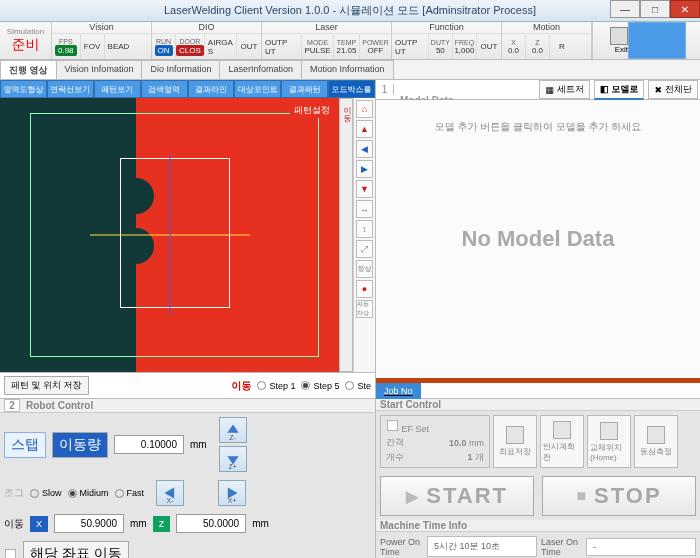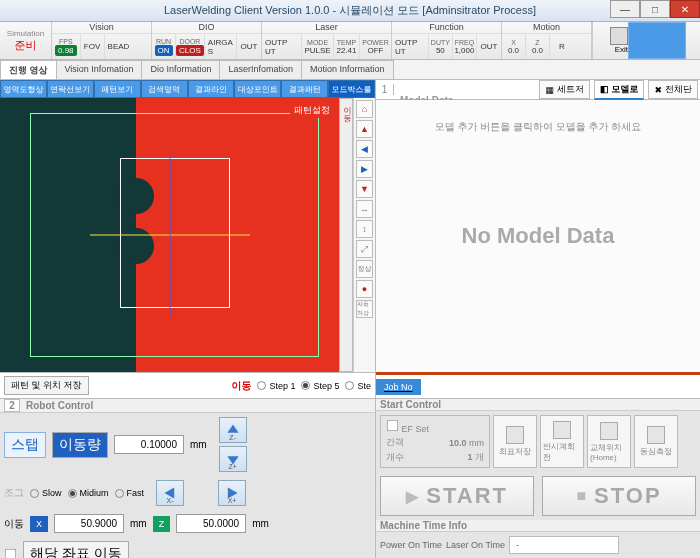--- a/index.html
+++ b/index.html
@@ -8,21 +8,21 @@
   
   .titlebar { height:22px; background: linear-gradient(#eef3f9,#d9e4f1); border-bottom:1px solid #9bb; display:flex; align-items:center; position:relative;}
   .titlebar .title { flex:1; text-align:center; color:#2a4a6a; font-size:11px;}
   .titlebar .winbtns { position:absolute; right:0; top:0; display:flex;}
   .titlebar .winbtn { width:30px; height:18px; border:1px solid #999; background:#efefef; display:flex; align-items:center; justify-content:center; font-size:10px; color:#333;}
   .titlebar .winbtn.close { background:#d04030; color:#fff; border-color:#a02818;}
 
   
   .topstrip { height:38px; background:linear-gradient(#f8f8f8,#e8e8e8); border-bottom:1px solid #bbb; display:flex; }
   .simbox { width:52px; border-right:1px solid #ccc; display:flex; flex-direction:column; align-items:center; justify-content:center; font-size:8px; color:#888;}
-  .simbox .k { color:#d00; font-size:11px;}
+  .simbox .k { color:#d00; font-size:14px;}
   .category { border-right:1px solid #ccc; display:flex; flex-direction:column; }
   .category .head { height:12px; font-size:9px; text-align:center; color:#444; border-bottom:1px solid #ddd; }
   .category .cells { flex:1; display:flex; }
   .cell { border-right:1px solid #ddd; display:flex; flex-direction:column; align-items:center; justify-content:center; padding:0 3px; font-size:7px; color:#666; min-width:24px;}
   .cell .val { font-size:8px; color:#333; }
   .cell:last-child { border-right:none;}
   .cell.green .val { background:#0a8030; color:#fff; padding:1px 3px; border-radius:2px;}
   .cell.blueOn .val { background:#1060c0; color:#fff; padding:1px 3px; border-radius:2px;}
   .cell.redClos .val { background:#bb2020; color:#fff; padding:1px 3px; border-radius:2px;}
   .exitbox { width:36px; border-left:1px solid #ccc; display:flex; flex-direction:column; align-items:flex-end; justify-content:center; font-size:8px;}
@@ -69,21 +69,21 @@
 
   
   .rhead { height:20px; border-bottom:1px solid #bbb; display:flex; align-items:center; }
   .rhead .num { width:18px; text-align:center; border-right:1px solid #bbb; color:#888;}
   .rhead .mtitle { flex:1; padding-left:6px; color:#999; font-weight:bold;margin-top:22px;}
   .rhead .rbtn { border:1px solid #bbb; padding:2px 5px; margin:0 2px; font-size:9px; display:flex; align-items:center; gap:3px; background:#fafafa;}
   .rhead .rbtn.active { background:#fff; font-weight:bold; border-bottom:2px solid #3080d0;}
   .modelbody { flex:1; position:relative; background:#fbfbfb; display:flex; align-items:center; justify-content:center;}
   .modelbody .hint { position:absolute; top:20px; left:0; right:0; text-align:center; color:#888; font-size:10px;}
   .nomodel { color:#aaa; font-size:22px; font-weight:bold;}
-  .rfoot { height:26px; border-top:3px solid #c2410c; display:flex; align-items:center;text-decoration:underline;}
+  .rfoot { height:20px; border-top:5px solid #c2410c; display:flex; align-items:center;text-decoration:underline;}
   .jobno { background:#3a8ad8; color:#fff; padding:3px 8px; font-size:9px;}
 
   
   .bottom { display:flex; height:160px; border-top:1px solid #bbb;}
   .bleft { width:376px; display:flex; flex-direction:column; border-right:1px solid #bbb;}
   .bright { flex:1; display:flex; flex-direction:column;}
   .sectionhdr { height:18px; background:#f0f0f0; border-bottom:1px solid #ccc; display:flex; align-items:center; padding:0 4px; color:#888; font-weight:bold; font-size:10px;}
   .sectionhdr .n { width:16px; border:1px solid #bbb; text-align:center; margin-right:6px; background:#fff;}
   .rcrow { display:flex; align-items:center; gap:6px; padding:4px;}
   .btn2 { border:1px solid #aaa; padding:3px 6px; background:#f4f4f4; font-size:14px;}
@@ -167,21 +167,21 @@
     <div class="cells">
       <div class="cell">
           <span class="val">OUTP UT</span>
         </div>
       <div class="cell">
           <span>MODE</span>
           <span class="val">PULSE</span>
         </div>
       <div class="cell">
           <span>TEMP</span>
-          <span class="val">22.41</span>
+          <span class="val">21.05</span>
         </div>
       <div class="cell">
           <span>POWER</span>
           <span class="val">OFF</span>
         </div>
     </div>
   </div>
   <div class="category" style="width:110px">
     <div class="head">Function</div>
     <div class="cells">
@@ -433,17 +433,18 @@
       <div class="bigbtn">
           <span class="ic">■</span>
           <span>STOP</span>
         </div>
     </div>
     <div class="sectionhdr">
         <span>Machine Time Info</span>
       </div>
     <div class="mtrow">
       <span>Power On Time</span>
+      <div class="readout">5시간 10분 10초</div>
       <span>Laser On Time</span>
       <div class="readout">-</div>
     </div>
   </div>
 </div>
 
 </body></html>

